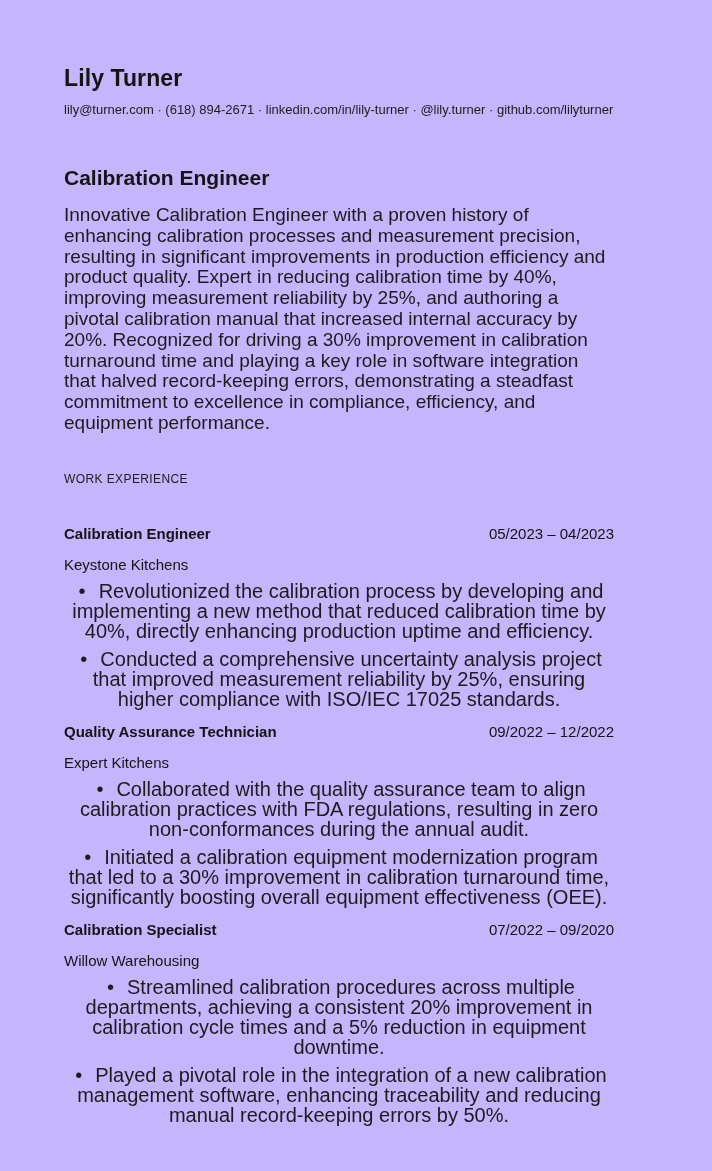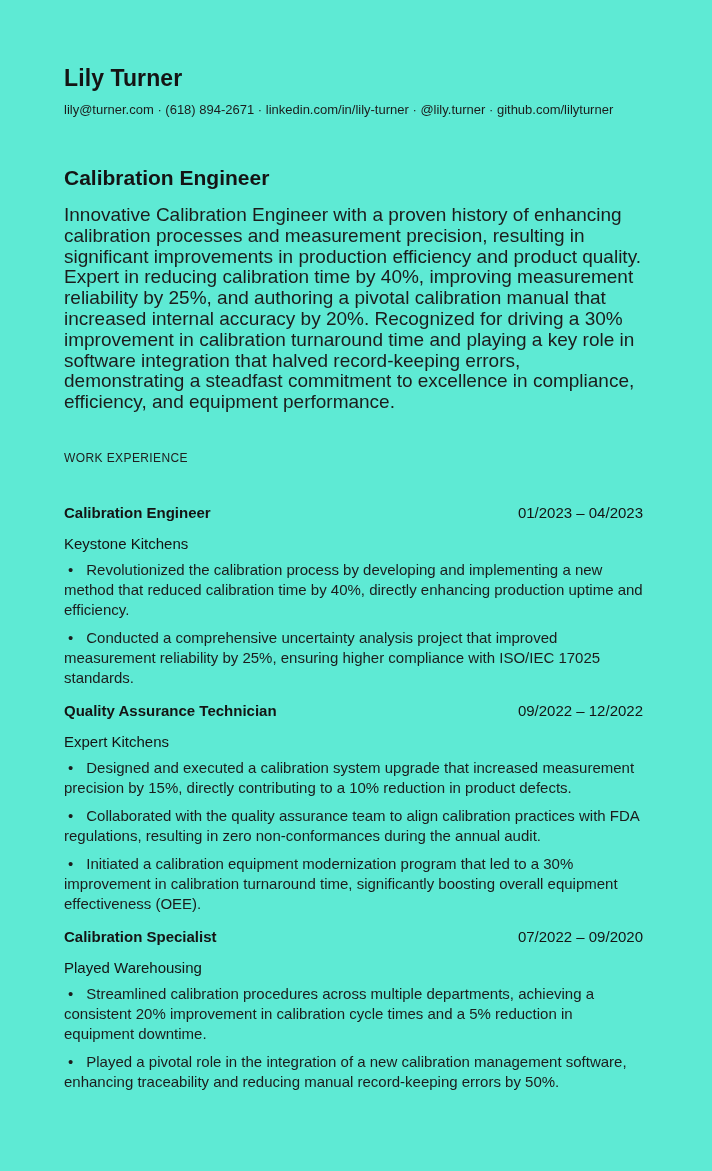--- a/index.html
+++ b/index.html
@@ -8,22 +8,22 @@
     width: 712px;
     height: 1171px;
     overflow: hidden;
     font-family: "Liberation Sans", "DejaVu Sans", sans-serif;
     color: #141414;
     -webkit-font-smoothing: antialiased;
   }
   .page {
     width: 712px;
     height: 1171px;
-    padding: 64px 69px 0 64px;
-    background: #5eead4;
+    padding: 64px 98px 0 64px;
+    background: #c4b5fd;
     overflow: hidden;
   }
   .name {
     font-size: 23px;
     font-weight: 700;
     line-height: 28px;
     letter-spacing: 0.1px;
     margin-bottom: 7px;
   }
   .contact {
@@ -67,24 +67,25 @@
     font-weight: 400;
     white-space: nowrap;
   }
   .job-company {
     margin-top: 10px;
     font-size: 15px;
     line-height: 21px;
   }
   .job-bullets { margin-top: 6px; }
   .bullet-item {
-    font-size: 15px;
+    font-size: 20px;
     line-height: 20px;
     margin-bottom: 8px;
     color: #1c1c1c;
+    text-align: center;
   }
   .bullet-item .dot {
     display: inline-block;
     margin-left: 4px;
     margin-right: 13px;
   }
 </style>
 </head>
 <body>
 
@@ -97,48 +98,47 @@
   <div class="role-title">Calibration Engineer</div>
 
   <div class="summary">Innovative Calibration Engineer with a proven history of enhancing calibration processes and measurement precision, resulting in significant improvements in production efficiency and product quality. Expert in reducing calibration time by 40%, improving measurement reliability by 25%, and authoring a pivotal calibration manual that increased internal accuracy by 20%. Recognized for driving a 30% improvement in calibration turnaround time and playing a key role in software integration that halved record-keeping errors, demonstrating a steadfast commitment to excellence in compliance, efficiency, and equipment performance.</div>
 
   <div class="section-label">WORK EXPERIENCE</div>
 
   <div class="jobs">
   <div class="job">
     <div class="job-header">
       <span class="job-title">Calibration Engineer</span>
-      <span class="job-dates">01/2023 – 04/2023</span>
+      <span class="job-dates">05/2023 – 04/2023</span>
     </div>
     <div class="job-company">Keystone Kitchens</div>
     <div class="job-bullets">
           <p class="bullet-item"><span class="dot">•</span>Revolutionized the calibration process by developing and implementing a new method that reduced calibration time by 40%, directly enhancing production uptime and efficiency.</p>
           <p class="bullet-item"><span class="dot">•</span>Conducted a comprehensive uncertainty analysis project that improved measurement reliability by 25%, ensuring higher compliance with ISO/IEC 17025 standards.</p>
         </div>
   </div>
 
   <div class="job">
     <div class="job-header">
       <span class="job-title">Quality Assurance Technician</span>
       <span class="job-dates">09/2022 – 12/2022</span>
     </div>
     <div class="job-company">Expert Kitchens</div>
     <div class="job-bullets">
-          <p class="bullet-item"><span class="dot">•</span>Designed and executed a calibration system upgrade that increased measurement precision by 15%, directly contributing to a 10% reduction in product defects.</p>
           <p class="bullet-item"><span class="dot">•</span>Collaborated with the quality assurance team to align calibration practices with FDA regulations, resulting in zero non-conformances during the annual audit.</p>
           <p class="bullet-item"><span class="dot">•</span>Initiated a calibration equipment modernization program that led to a 30% improvement in calibration turnaround time, significantly boosting overall equipment effectiveness (OEE).</p>
         </div>
   </div>
 
   <div class="job">
     <div class="job-header">
       <span class="job-title">Calibration Specialist</span>
       <span class="job-dates">07/2022 – 09/2020</span>
     </div>
-    <div class="job-company">Played Warehousing</div>
+    <div class="job-company">Willow Warehousing</div>
     <div class="job-bullets">
           <p class="bullet-item"><span class="dot">•</span>Streamlined calibration procedures across multiple departments, achieving a consistent 20% improvement in calibration cycle times and a 5% reduction in equipment downtime.</p>
           <p class="bullet-item"><span class="dot">•</span>Played a pivotal role in the integration of a new calibration management software, enhancing traceability and reducing manual record-keeping errors by 50%.</p>
         </div>
   </div>
 </div>
 
 </div>
 
 </body></html>

